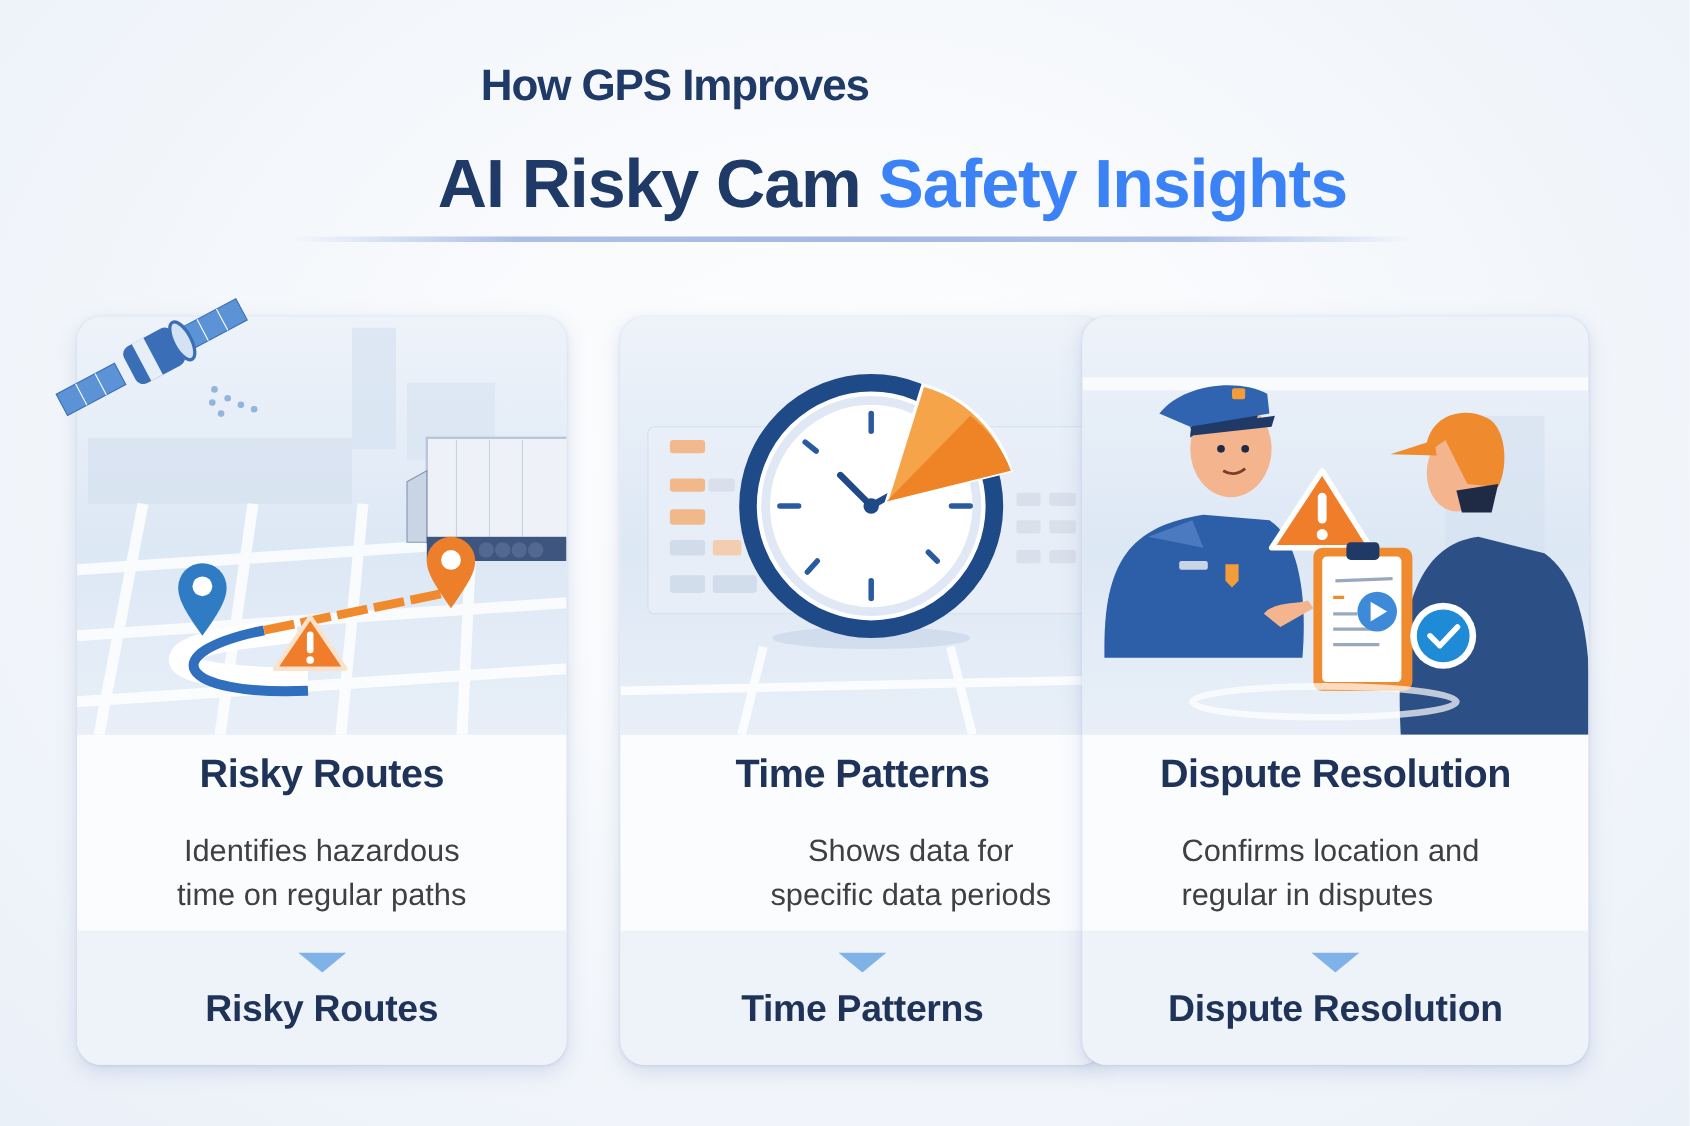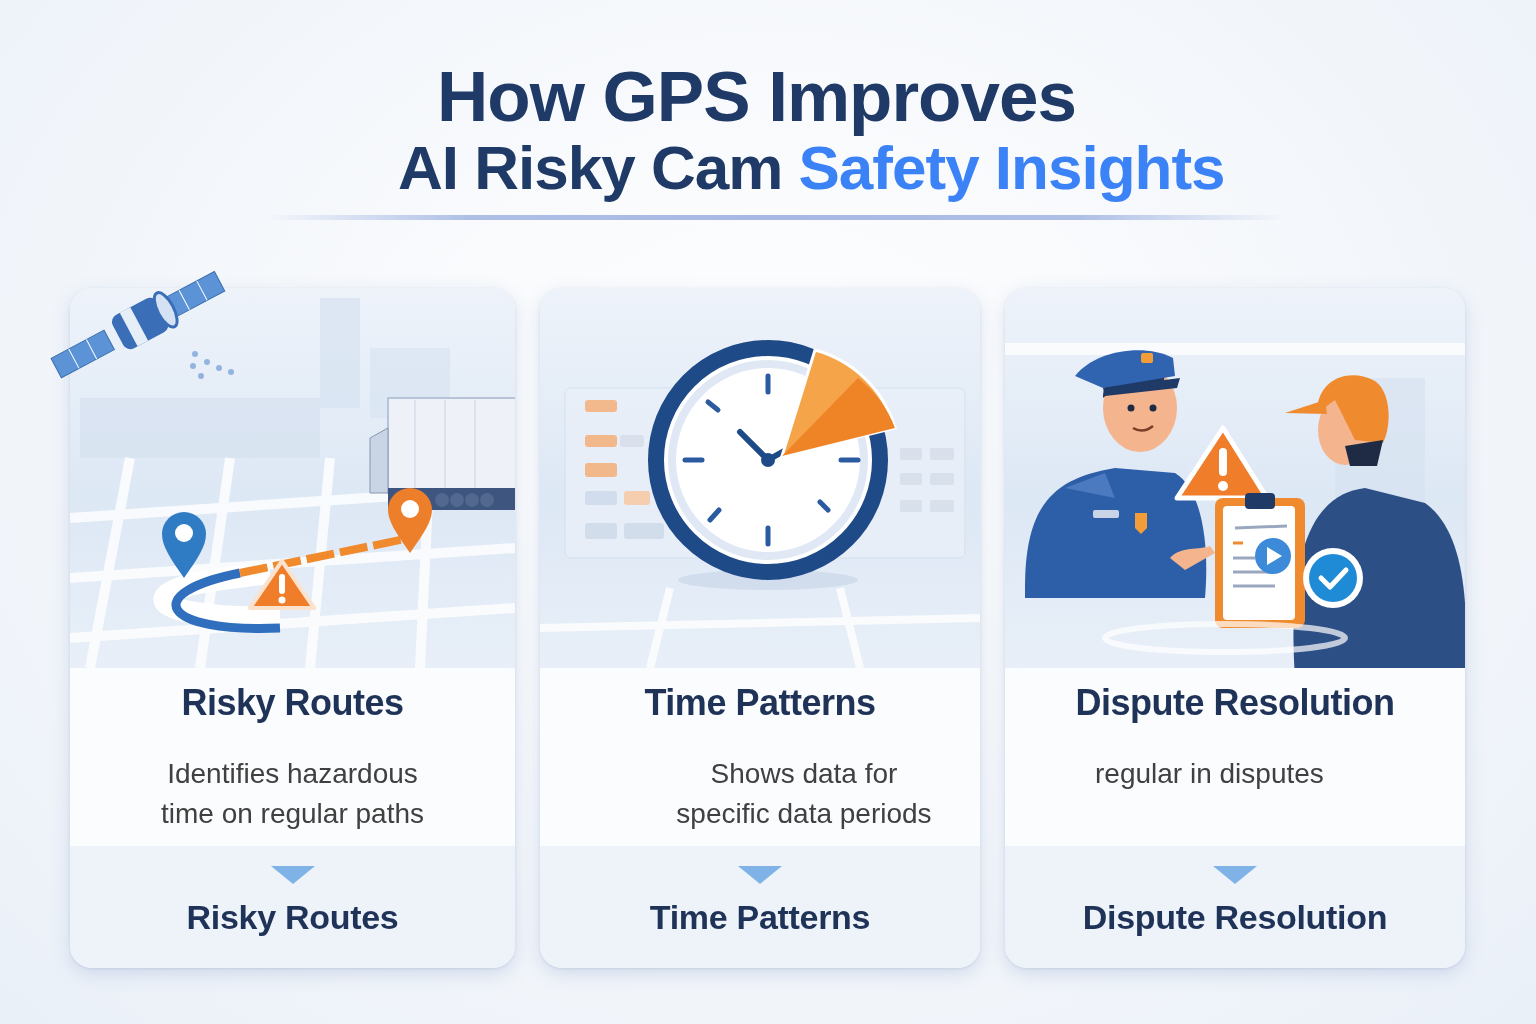--- a/index.html
+++ b/index.html
@@ -4,21 +4,21 @@
 <style>
   * { box-sizing: border-box; margin: 0; padding: 0; }
   html, body { width: 1536px; height: 1024px; overflow: hidden; }
   body {
     background: radial-gradient(ellipse at 50% 40%, #ffffff 0%, #f4f7fb 55%, #eaf0f8 100%);
     font-family: "Liberation Sans", "DejaVu Sans", sans-serif;
     position: relative;
   }
   .title-wrap { position: absolute; top: 52px; left: 0; width: 1536px; text-align: center; }
   .title-line1 {
-    font-size: 71px; font-weight: 700; color: #1f3a66; letter-spacing: -1px;
+    font-size: 40px; font-weight: 700; color: #1f3a66; letter-spacing: -1px;
     position: absolute; left: 437px; top: 4px; white-space: nowrap;
   }
   .title-line2 {
     font-size: 62px; font-weight: 700; color: #1f3a66; letter-spacing: -1px;
     position: absolute; left: 398px; top: 80px; white-space: nowrap;
   }
   .title-accent { color: #3b82f6; }
   .title-rule {
     position: absolute; left: 265px; top: 215px; width: 1020px; height: 5px;
     background: linear-gradient(90deg, rgba(160,180,225,0) 0%, #aebfe6 20%, #a8b8e4 50%, #aebfe6 80%, rgba(160,180,225,0) 100%);
@@ -26,22 +26,22 @@
   }
 
   .card {
     position: absolute; top: 288px; height: 680px;
     background: #f6f8fc;
     border-radius: 22px;
     box-shadow: 0 6px 18px rgba(120,145,190,0.25), 0 1px 3px rgba(120,145,190,0.2);
     overflow: hidden;
   }
   .card.c1 { left: 70px; width: 445px; }
-  .card.c2 { left: 540px; width: 440px; }
-  .card.c3 { left: 1005px; width: 460px; }
+  .card.c2 { left: 564px; width: 440px; }
+  .card.c3 { left: 984px; width: 460px; }
 
   .illus {
     position: absolute; left: 0; top: 0; width: 100%; height: 380px;
     background: linear-gradient(180deg, #eef3fa 0%, #dde8f5 55%, #e8eff8 100%);
   }
   .illus svg { position: absolute; left: 0; top: 0; }
 
   .text-area {
     position: absolute; left: 0; top: 380px; width: 100%; height: 178px;
     background: #fbfcfe;
@@ -290,20 +290,21 @@
         <circle cx="328" cy="290" r="30" fill="#ffffff"></circle>
         <circle cx="328" cy="290" r="24" fill="#1f8ad6"></circle>
         <path d="M316 290 L 325 299 L 341 282" stroke="#ffffff" stroke-width="5" fill="none" stroke-linecap="round" stroke-linejoin="round"></path>
       </g>
       <ellipse cx="220" cy="350" rx="120" ry="14" fill="none" stroke="#ffffff" stroke-width="6" opacity="0.7"></ellipse>
     </svg>
   </div>
   <div class="text-area">
     <div class="card-title">Dispute Resolution</div>
     <div class="card-desc">
+      <div>Confirms location and</div>
       <div>regular in disputes</div>
     </div>
   </div>
   <div class="bottom-area">
     <svg class="arrow-icon" viewBox="0 0 44 18">
         <path d="M0 0 L44 0 L22 18 Z" fill="#7fb3e8"></path>
       </svg>
     <div class="bottom-label">Dispute Resolution</div>
   </div>
 </div>

